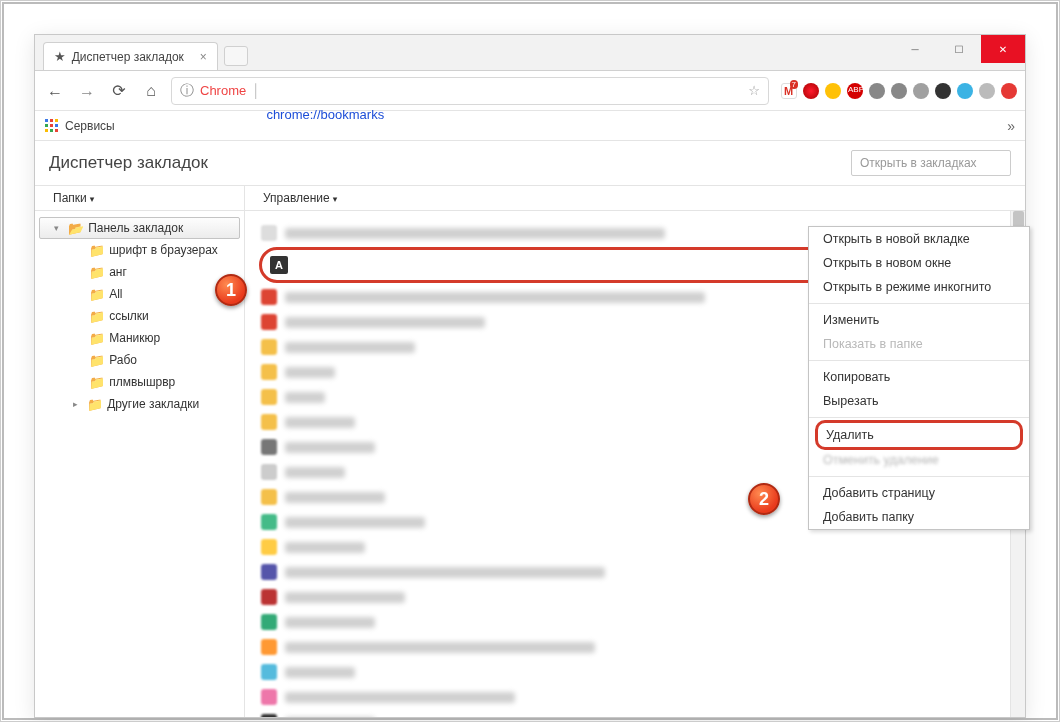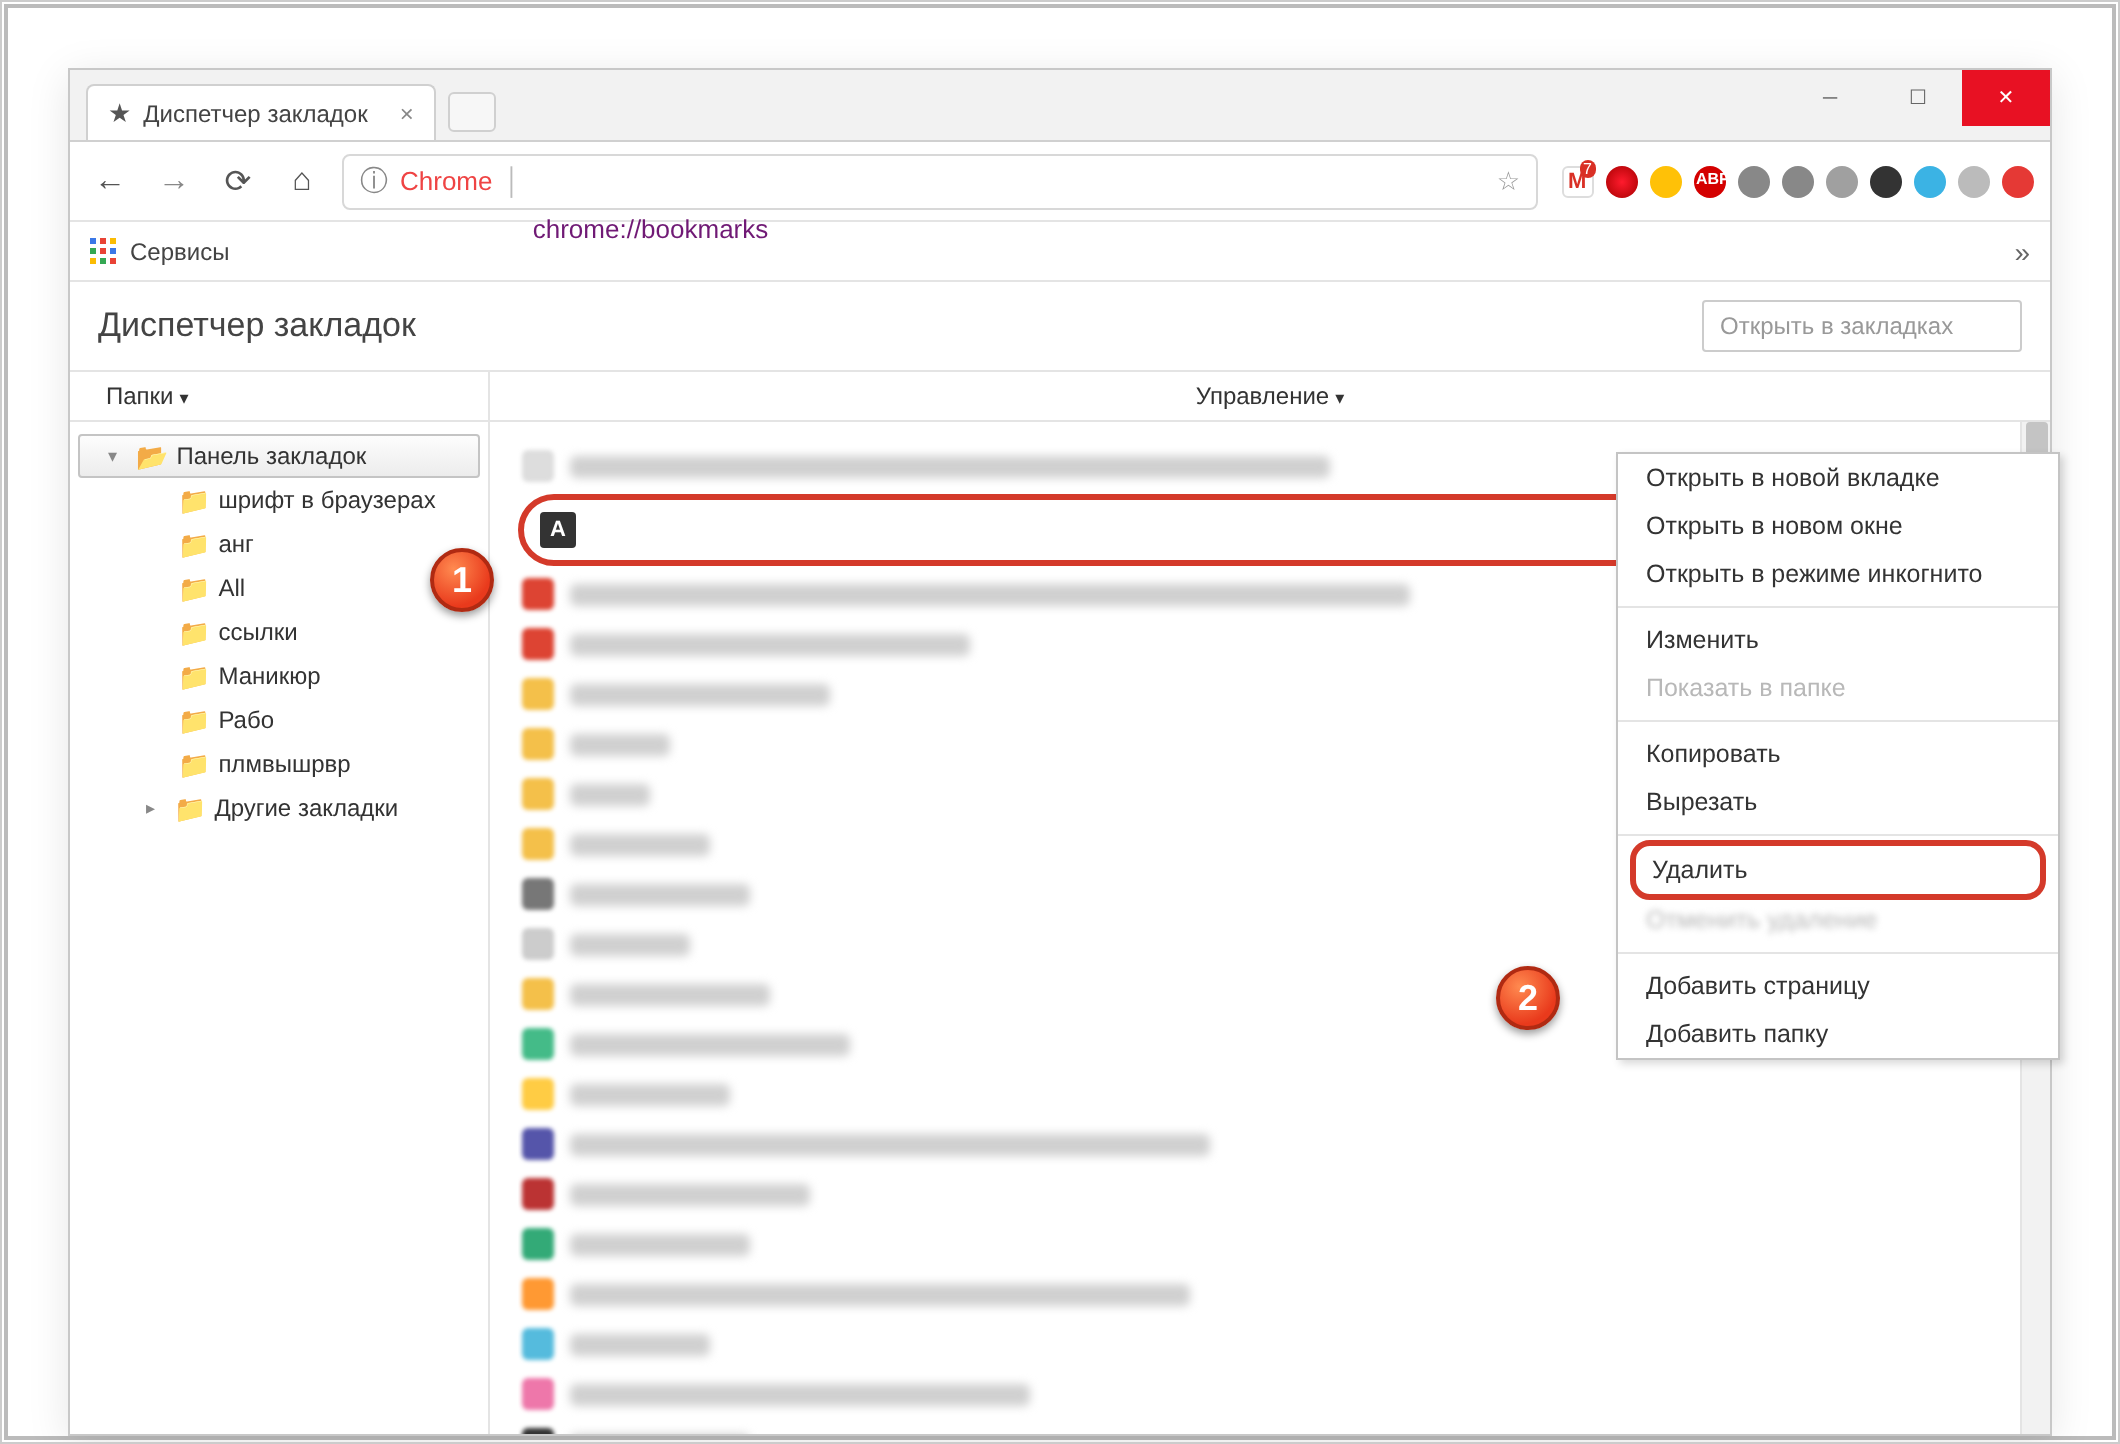--- a/index.html
+++ b/index.html
@@ -17,38 +17,38 @@
   .tab .x { margin-left: 10px; color: #888; cursor: pointer; }
   .newtab { width: 24px; height: 20px; border: 1px solid #d0d0d0; border-radius: 3px; margin: 0 0 4px 6px; background: #f7f7f7; }
   
   .toolbar { height: 40px; display: flex; align-items: center; padding: 0 8px; gap: 8px; border-bottom: 1px solid #e4e4e4; }
   .nav-btn { width: 24px; height: 24px; display: flex; align-items: center; justify-content: center; font-size: 16px; color: #888; border-radius: 12px; }
   .nav-btn.enabled { color: #555; }
   .omnibox { flex: 1; display: flex; align-items: center; height: 28px; border: 1px solid #d8d8d8; border-radius: 4px; padding: 0 8px; gap: 6px; font-size: 13px; color: #333; }
   .omnibox .info { color: #888; font-size: 14px; }
   .omnibox .sep { color: #bbb; }
   .omnibox .scheme { color: #ef4444; }
-  .omnibox .path { color: #701a75; margin-top: 48px; }
+  .omnibox .path { color: #1d4ed8; margin-top: 48px; }
   .omnibox .star-o { margin-left: auto; color: #999; }
   .ext-icons { display: flex; align-items: center; gap: 6px; padding-left: 4px; }
   .ext-ic { width: 16px; height: 16px; border-radius: 3px; position: relative; }
   
   .bm-bar { height: 30px; border-bottom: 1px solid #e4e4e4; display: flex; align-items: center; padding: 0 10px; font-size: 12px; color: #444; gap: 6px; }
   .grid-ic { width: 14px; height: 14px; display: grid; grid-template-columns: repeat(3,3px); grid-template-rows: repeat(3,3px); gap: 2px; }
   .grid-ic span { background: #3b78e7; }
   .grid-ic span:nth-child(2){background:#e94335}.grid-ic span:nth-child(3){background:#fbbc04}.grid-ic span:nth-child(4){background:#34a853}.grid-ic span:nth-child(5){background:#e94335}.grid-ic span:nth-child(6){background:#3b78e7}.grid-ic span:nth-child(7){background:#fbbc04}.grid-ic span:nth-child(8){background:#34a853}.grid-ic span:nth-child(9){background:#e94335}
   .chev2 { margin-left: auto; color: #666; font-size: 14px; }
   
   .page-header { height: 44px; display: flex; align-items: center; padding: 0 14px; }
   .page-title { font-size: 17px; color: #444; flex: 1; }
   .search-box { width: 160px; height: 26px; border: 1px solid #ccc; border-radius: 2px; padding: 0 8px; font-size: 12px; color: #999; display: flex; align-items: center; }
   
   .col-header { height: 26px; background: #fff; border-top: 1px solid #e4e4e4; border-bottom: 1px solid #e4e4e4; display: flex; font-size: 12px; color: #333; }
   .col-folders { width: 210px; padding: 5px 18px; border-right: 1px solid #e4e4e4; }
-  .col-manage { flex: 1; padding: 5px 18px; text-align: center; }
+  .col-manage { flex: 1; padding: 5px 18px; }
   .drop::after{content:"▾"; font-size:9px; margin-left:3px;}
   
   .content { flex: 1; display: flex; overflow: hidden; }
   .sidebar { width: 210px; border-right: 1px solid #e4e4e4; padding: 6px 0; font-size: 12px; color: #333; overflow-y: auto; }
   .tree-item { display: flex; align-items: center; height: 22px; padding-left: 18px; gap: 4px; white-space: nowrap; }
   .tree-item.child { padding-left: 54px; }
   .tree-item.other { padding-left: 38px; }
   .tree-item.selected { background: linear-gradient(#fdfdfd,#ececec); border: 1px solid #c4c4c4; border-radius: 2px; margin: 0 4px; padding-left: 14px; }
   .twisty { width: 10px; color: #888; font-size: 9px; }
   .folder-ic { color: #f4c04a; font-size: 13px; }
@@ -106,21 +106,21 @@
       <span class="star-o">☆</span>
     </div>
     <div class="ext-icons">
       <div class="ext-ic" style="background:#fff;border:1px solid #ddd;">
             <span style="position:absolute;left:2px;top:1px;color:#d93025;font-size:11px;font-weight:bold;">M</span>
             <span style="position:absolute;right:-2px;top:-4px;background:#d93025;color:#fff;font-size:8px;border-radius:6px;padding:0 2px;">7</span>
           </div>
       <div class="ext-ic" style="background:radial-gradient(circle,#ff1b2d,#a70000);border-radius:50%;"></div>
       <div class="ext-ic" style="background:#ffc107;border-radius:50%;"></div>
       <div class="ext-ic" style="background:#d40000;border-radius:50%;">
-            <span style="color:#fff;font-size:8px;font-weight:bold;position:absolute;left:1px;top:2px;">ABP</span>
+            <span style="color:#fff;font-size:8px;font-weight:normal;position:absolute;left:1px;top:2px;">ABP</span>
           </div>
       <div class="ext-ic" style="background:#888;border-radius:50%;"></div>
       <div class="ext-ic" style="background:#888;border-radius:50%;"></div>
       <div class="ext-ic" style="background:#a0a0a0;border-radius:50%;"></div>
       <div class="ext-ic" style="background:#333;border-radius:50%;"></div>
       <div class="ext-ic" style="background:#3bb3e4;border-radius:50%;"></div>
       <div class="ext-ic" style="background:#bbb;border-radius:50%;"></div>
       <div class="ext-ic" style="background:#e53935;border-radius:50%;"></div>
     </div>
   </div>

